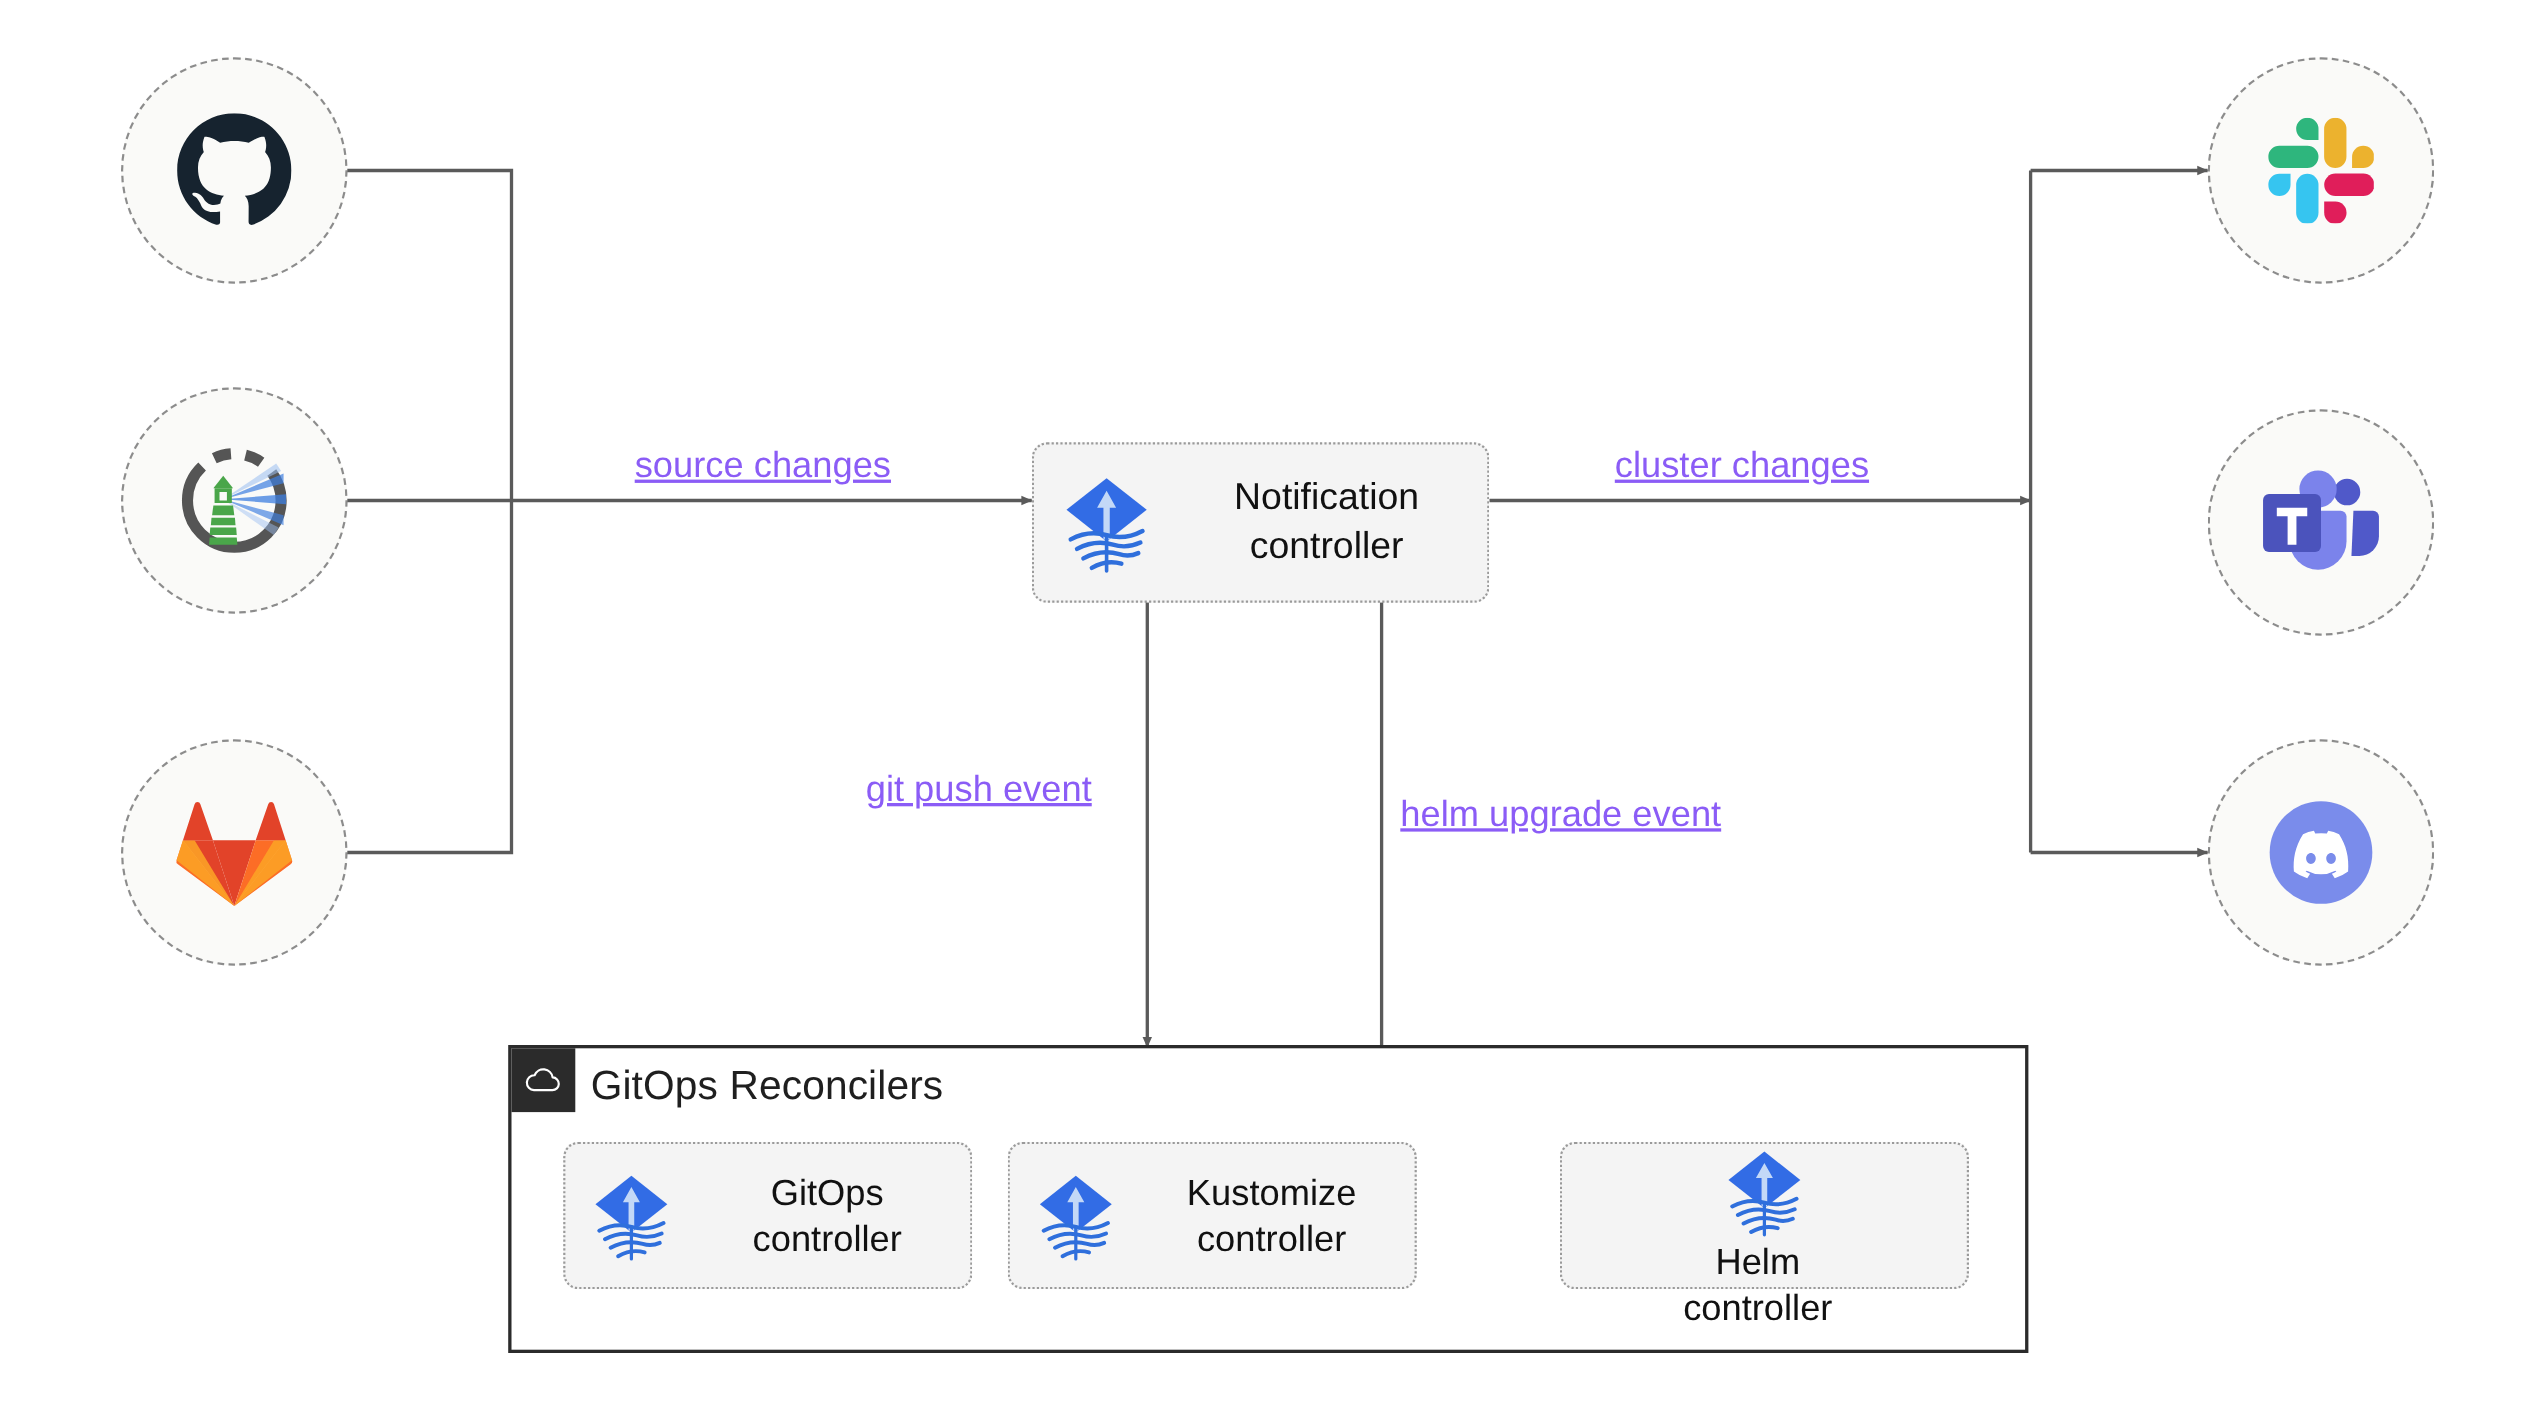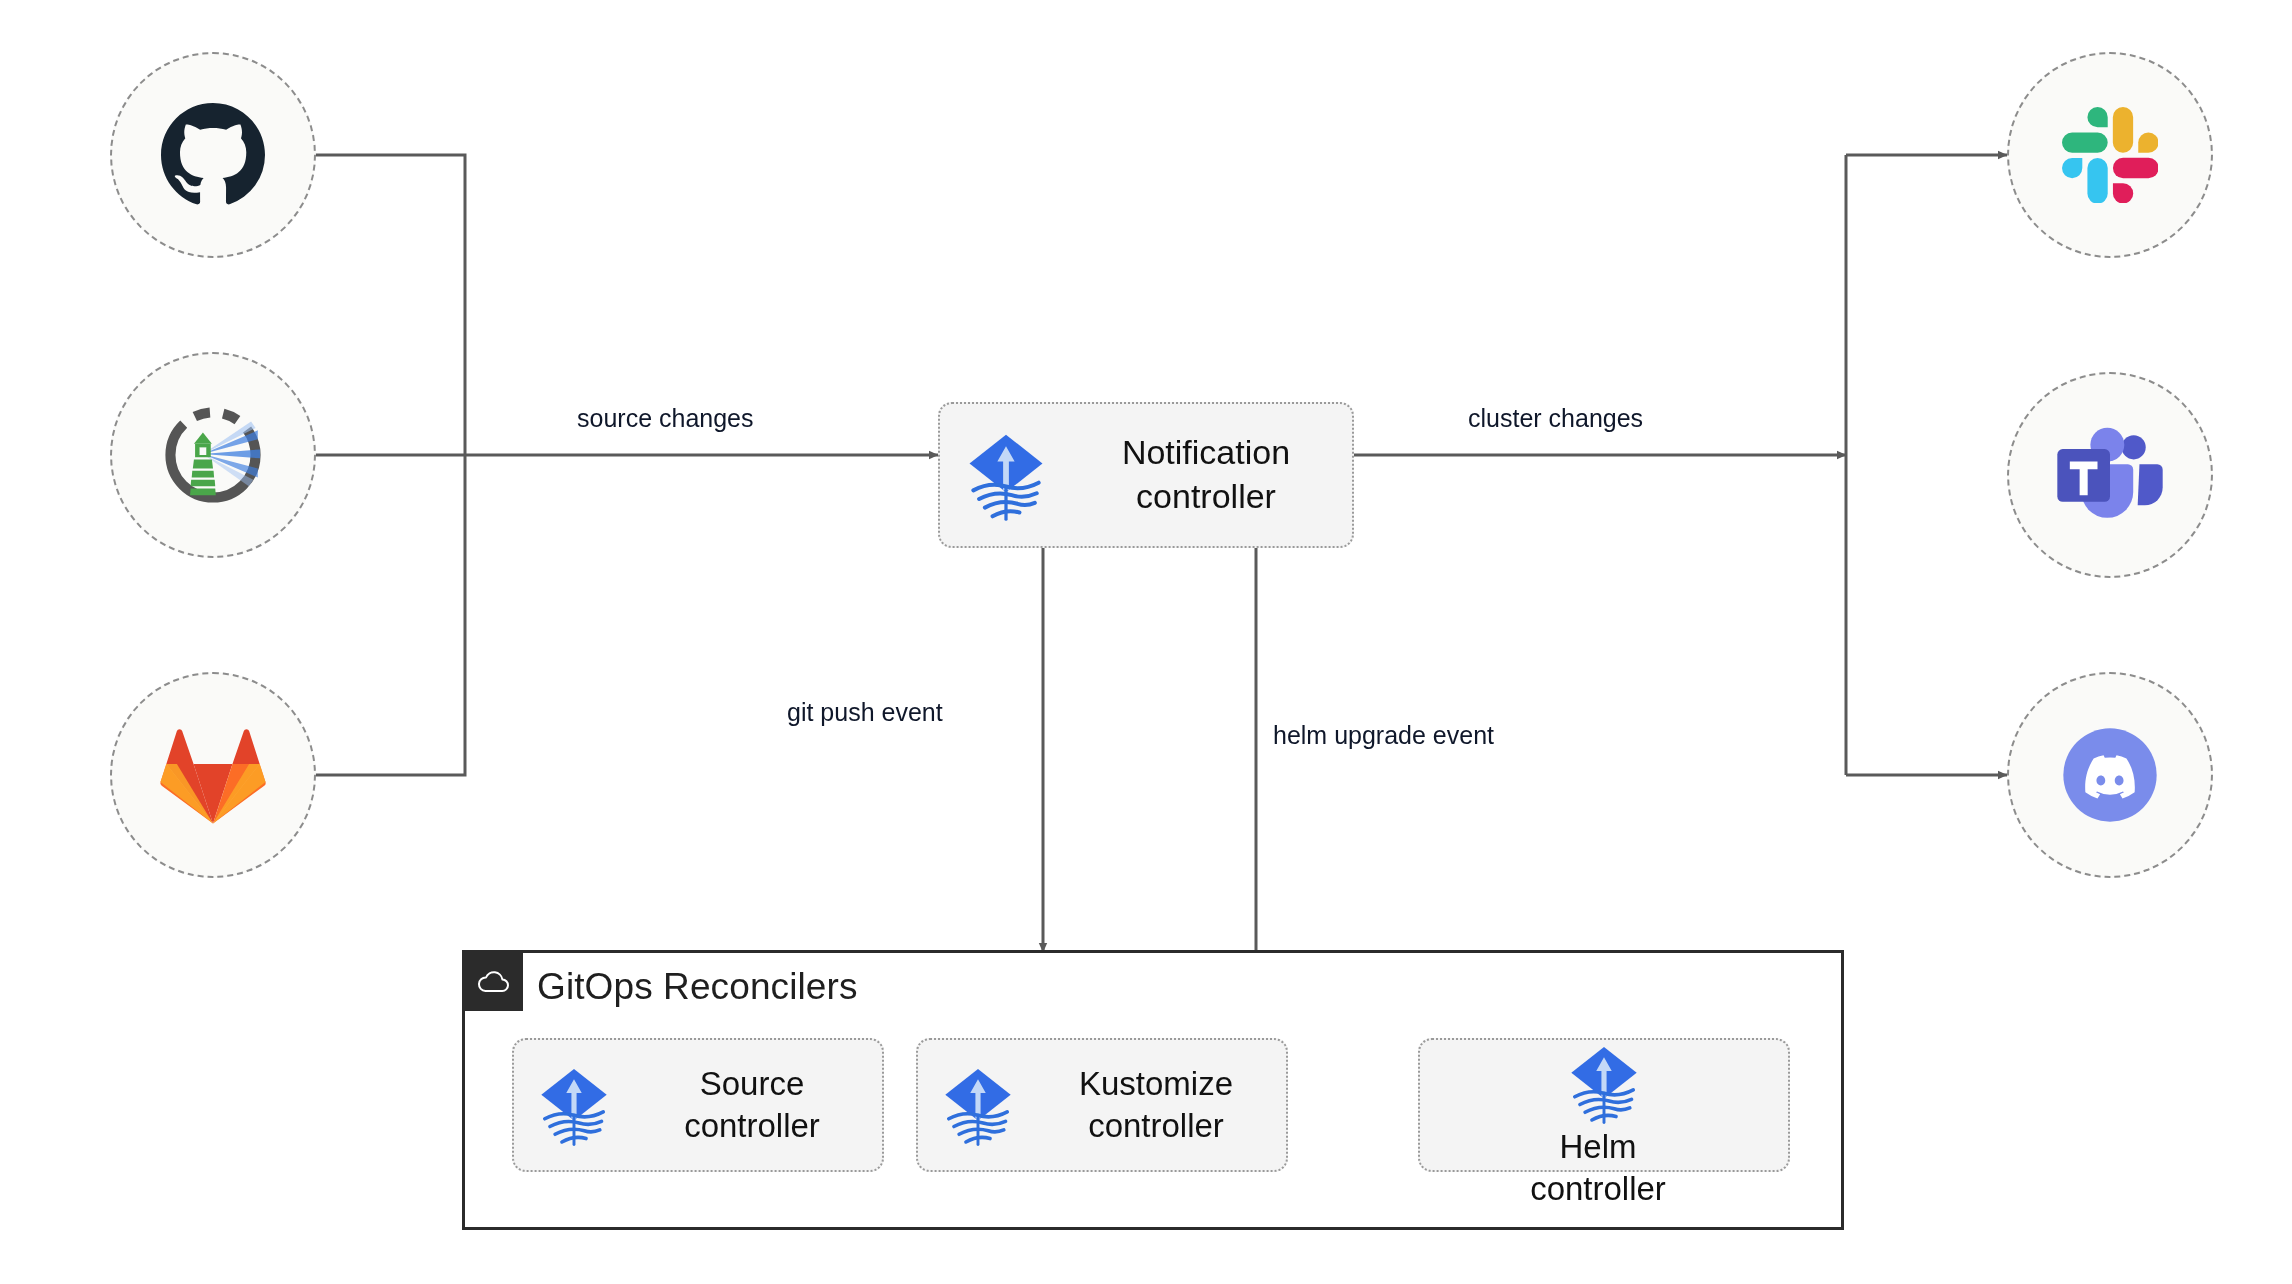--- a/index.html
+++ b/index.html
@@ -85,23 +85,24 @@
     left: 72px;
     top: 13px;
     font-size: 37px;
     color: #1f1f1f;
     letter-spacing: 0.1px;
   }
 
   
   .edge-label {
     position: absolute;
-    font-size: 25px;
-    color: #0f172a;
+    font-size: 33px;
+    color: #8b5cf6;
     white-space: nowrap;
+    text-decoration: underline;
   }
 </style>
 </head>
 <body>
 
 <svg id="canvas" viewBox="0 0 2292 1284" xmlns="http://www.w3.org/2000/svg">
   <defs>
     <marker id="arrow" markerWidth="12" markerHeight="12" refX="9.5" refY="5" orient="auto" markerUnits="userSpaceOnUse">
       <path d="M0,0.6 L10,5 L0,9.4 z" fill="#5a5a5a"></path>
     </marker>
@@ -265,21 +266,21 @@
       <path d="M50 20 L59 36 L53 36 L53 66 L47 66 L47 36 L41 36 Z" fill="#c3d8f7"></path>
       <g stroke="#2f6fdc" stroke-width="4.2" fill="none" stroke-linecap="round">
         <path d="M16 66 q17 -9 34 -4 q17 5 34 -4"></path>
         <path d="M22 75 q17 -9 34 -4 q13 4 26 -2"></path>
         <path d="M28 84 q17 -9 34 -4 q9 3 18 -1"></path>
         <path d="M36 93 q14 -8 28 -4"></path>
         <path d="M50 62 L50 96" stroke-width="3.4"></path>
       </g>
     </svg>
   </span>
-  <span class="ctrl-label">Source
+  <span class="ctrl-label">GitOps
 controller</span>
 </div>
 
 <div class="ctrl-box" style="left:916px; top:1038px; width:372px; height:134px;">
   <span class="ctrl-icon" style="width:120px;">
     <svg width="86" height="86" viewBox="0 0 100 100" aria-hidden="true">
       <path d="M50 8 L88 38 L50 68 L12 38 Z" fill="#326ce5"></path>
       <path d="M50 20 L59 36 L53 36 L53 66 L47 66 L47 36 L41 36 Z" fill="#c3d8f7"></path>
       <g stroke="#2f6fdc" stroke-width="4.2" fill="none" stroke-linecap="round">
         <path d="M16 66 q17 -9 34 -4 q17 5 34 -4"></path>

